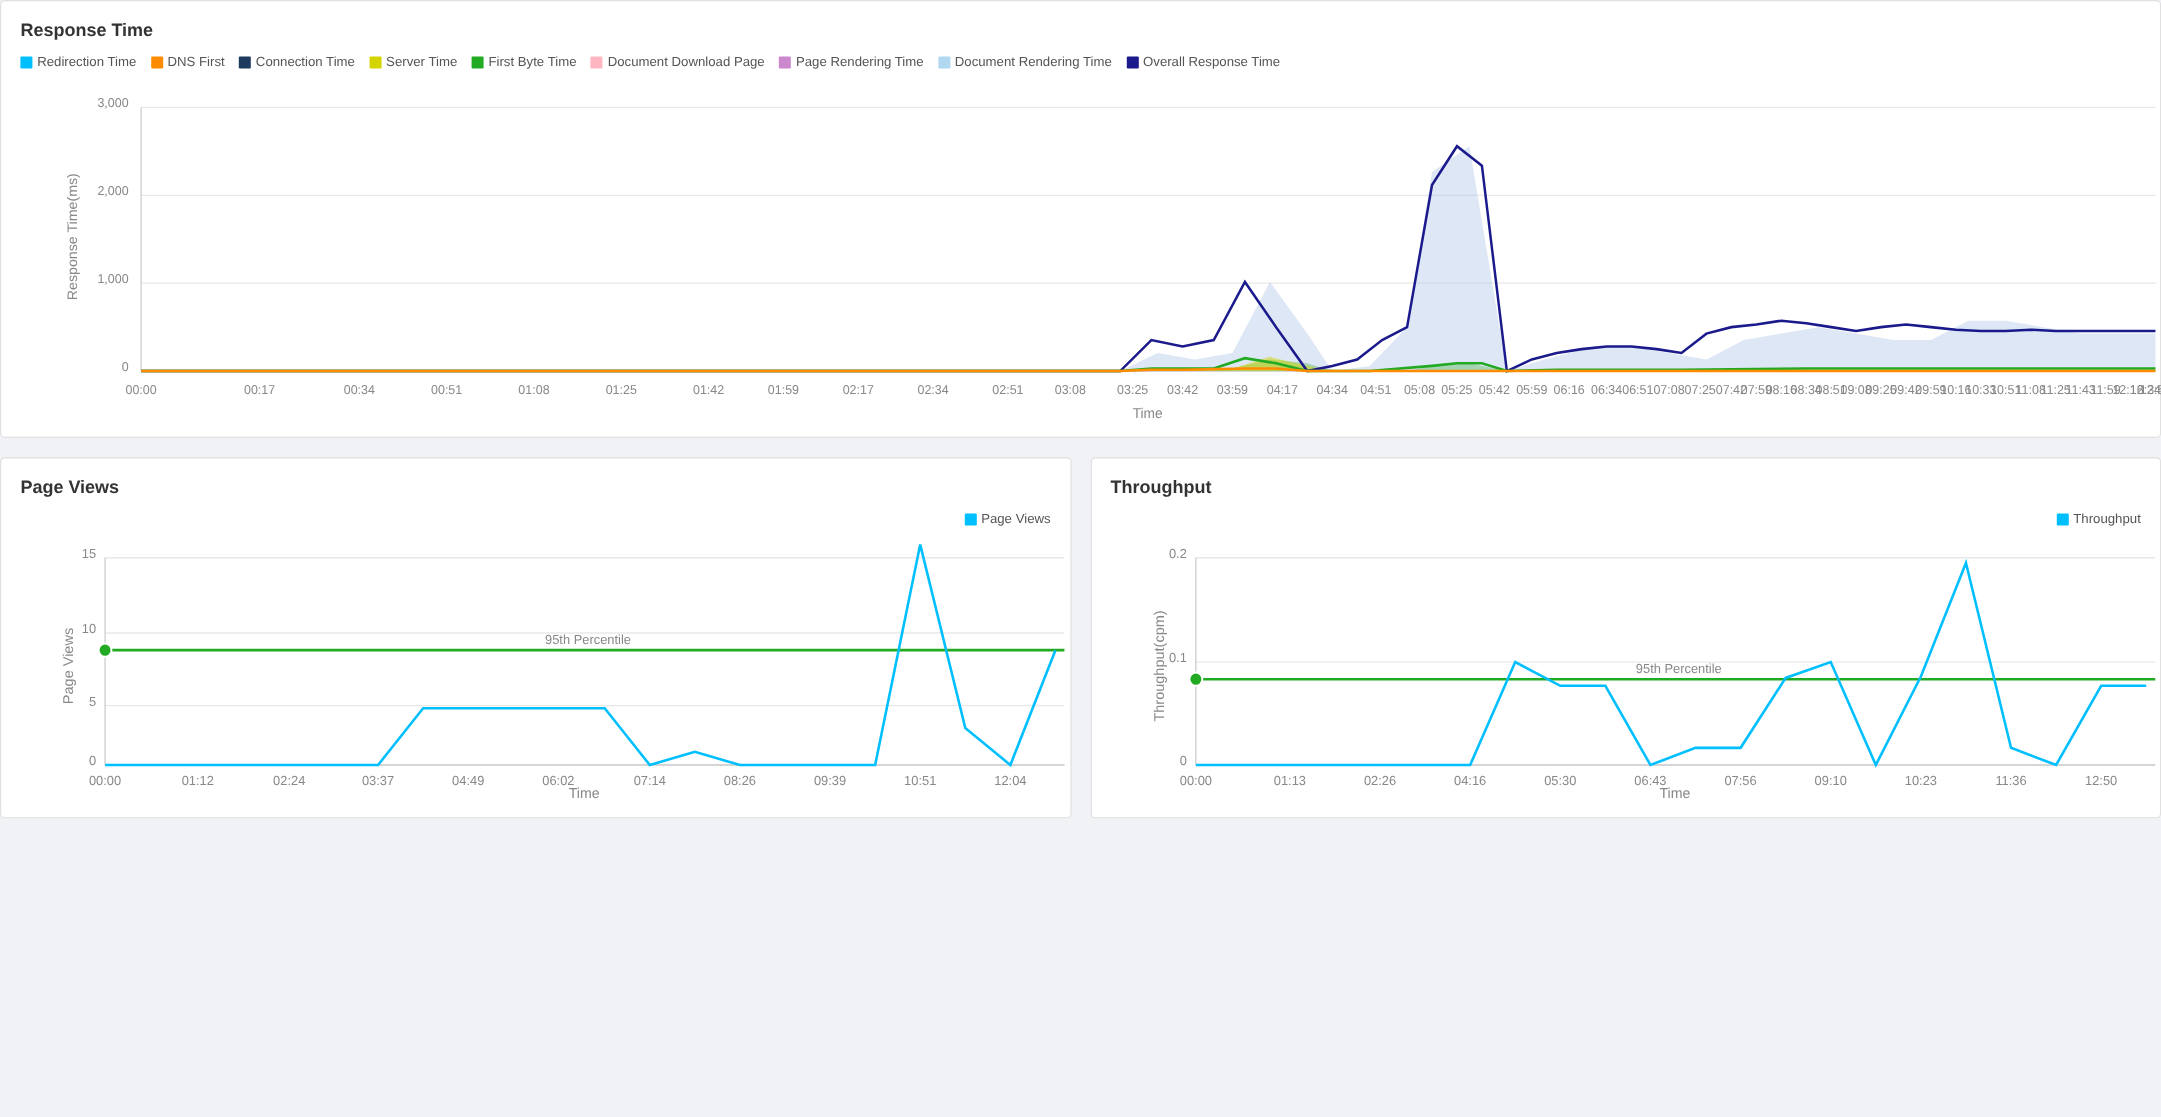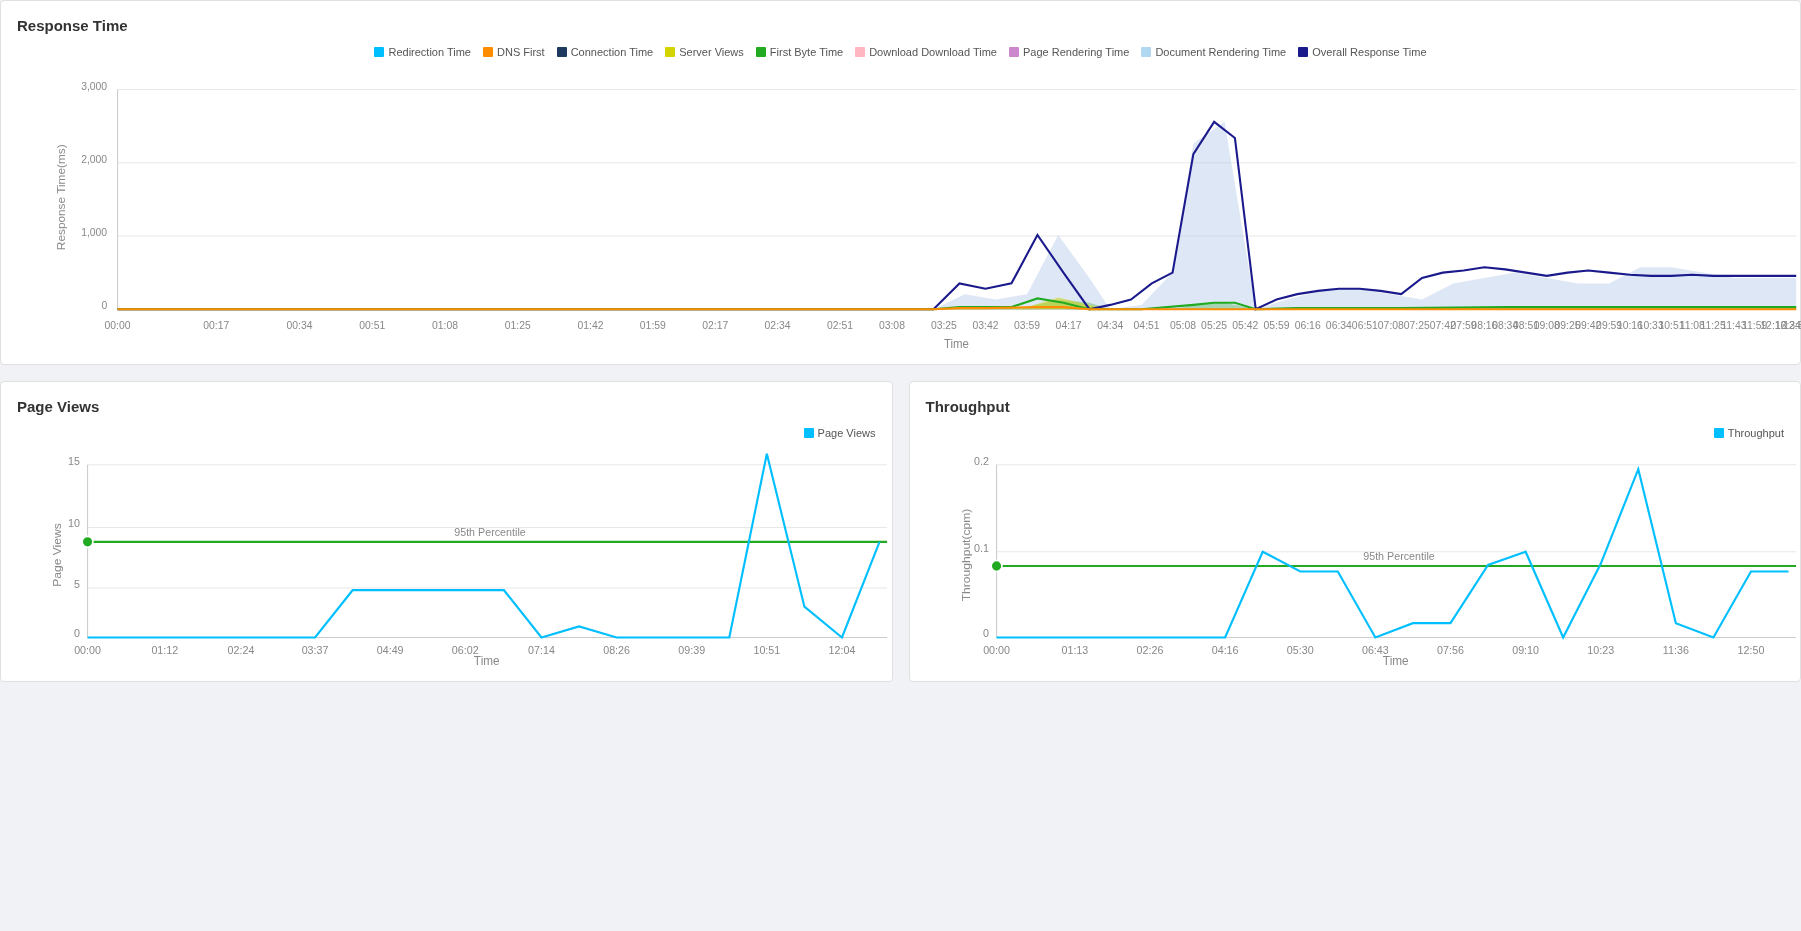--- a/index.html
+++ b/index.html
@@ -5,21 +5,21 @@
     * { box-sizing: border-box; margin: 0; padding: 0; }
     body { background: #f0f2f5; font-family: Arial, sans-serif; font-size: 12px; color: #333; }
     
     .dashboard { padding: 0; display: flex; flex-direction: column; gap: 16px; }
     
     .card { background: #fff; border: 1px solid #e0e0e0; border-radius: 4px; padding: 16px; }
     
     .card-title { font-size: 15px; font-weight: 600; color: #333; margin-bottom: 12px; }
     
     
-    .legend { display: flex; flex-wrap: wrap; justify-content: center; gap: 12px; margin-bottom: 10px; font-size: 11px; color: #555; }
+    .legend { display: flex; flex-wrap: wrap; gap: 12px; margin-bottom: 10px; font-size: 11px; color: #555; }
     .legend-item { display: flex; align-items: center; gap: 4px; }
     .legend-dot { width: 10px; height: 10px; display: inline-block; border-radius: 1px; }
     
     
     .chart-area { position: relative; width: 100%; margin-left: 33px; }
     
     .top-chart { height: 280px; }
     .bottom-charts { display: flex; gap: 16px; }
     .bottom-chart-card { flex: 1; }
     .bottom-chart { height: 220px; }
@@ -50,29 +50,29 @@
       <div class="legend-item">
         <span class="legend-dot" style="background:#ff8c00;"></span>
         <span>DNS First</span>
       </div>
       <div class="legend-item">
         <span class="legend-dot" style="background:#1e3a5f;"></span>
         <span>Connection Time</span>
       </div>
       <div class="legend-item">
         <span class="legend-dot" style="background:#d4d400;"></span>
-        <span>Server Views</span>
+        <span>Server Time</span>
       </div>
       <div class="legend-item">
         <span class="legend-dot" style="background:#22aa22;"></span>
         <span>First Byte Time</span>
       </div>
       <div class="legend-item">
         <span class="legend-dot" style="background:#ffb6c1;"></span>
-        <span>Download Download Time</span>
+        <span>Document Download Page</span>
       </div>
       <div class="legend-item">
         <span class="legend-dot" style="background:#cc88cc;"></span>
         <span>Page Rendering Time</span>
       </div>
       <div class="legend-item">
         <span class="legend-dot" style="background:#b0d8f0;"></span>
         <span>Document Rendering Time</span>
       </div>
       <div class="legend-item">

